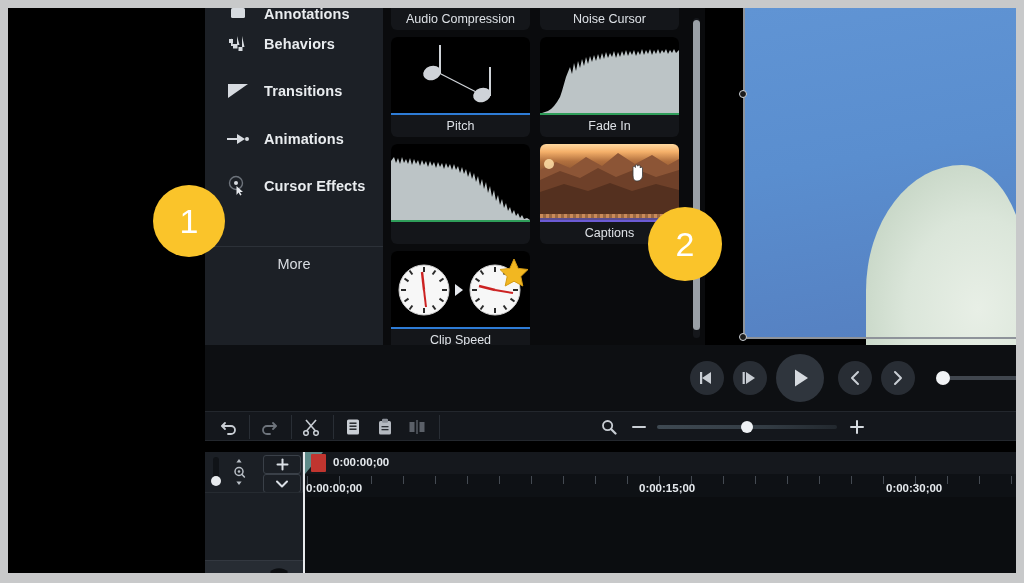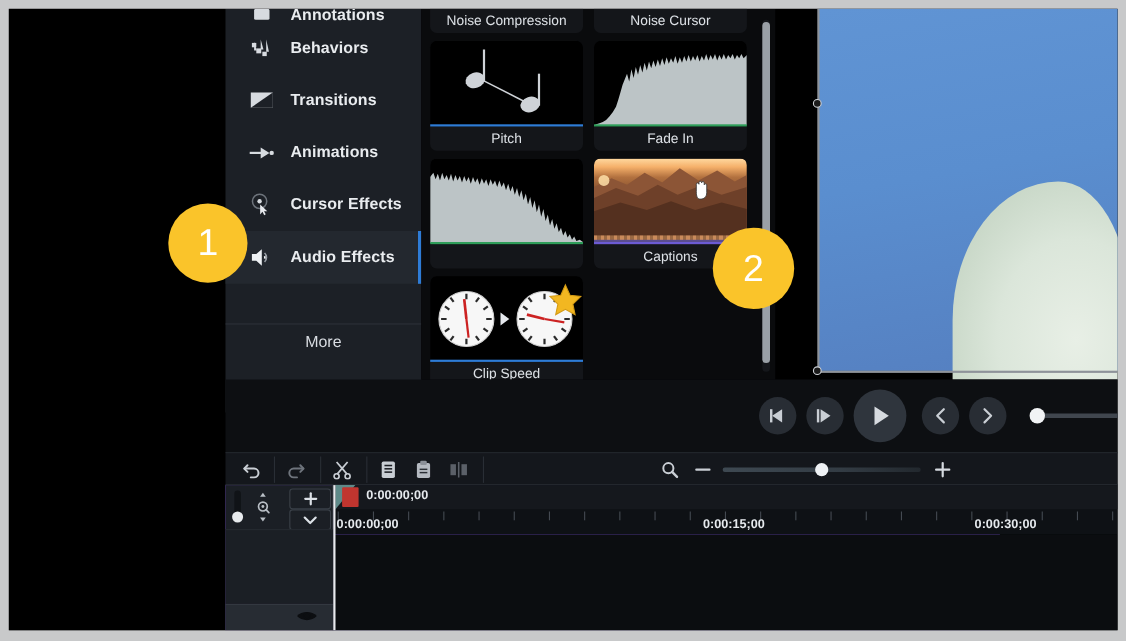--- a/index.html
+++ b/index.html
@@ -192,23 +192,23 @@
     background: linear-gradient(90deg,#3e4952 0%, #333c44 60%, #22282e 100%);
   }
   .zoom-knob {
     position: absolute; top: 9px; left: 536px;
     width: 12px; height: 12px; border-radius: 50%;
     background: #eef1f4;
   }
 
   
   .tl-body {
-    position: absolute; left: 197px; top: 433px;
+    position: absolute; left: 197px; top: 444px;
     width: 704px; height: 132px;
-    background: #8b5cf6;
+    background: #e5e5e5;
   }
   .track-head {
     position: absolute; left: 0; top: 0;
     width: 98px; height: 132px;
     background: #1b1f25;
     border-right: 1px solid #30353c;
   }
   .th-top { position: absolute; left:0; top:0; width:98px; height:40px; }
   .th-mid { position: absolute; left:0; top:40px; width:98px; height:68px; background:#1b1f25; border-top:1px solid #262b31;}
   .th-bot {
@@ -328,41 +328,31 @@
       <div class="eff-ico">
         <svg width="22" height="22" viewBox="0 0 22 22">
           <circle cx="9" cy="8" r="6.5" fill="none" stroke="#6d737b" stroke-width="1.4"></circle>
           <circle cx="9" cy="8" r="2" fill="#d7dbe0"></circle>
           <path d="M9.5 11 L9.5 20 L11.6 17.6 L13.2 20.6 L14.6 19.8 L13 17 L16 17 Z" fill="#e6e9ed"></path>
         </svg>
       </div>
       <span class="eff-label">Cursor Effects</span>
     </div>
 
-    <div class="eff-item selected">
-      <div class="eff-ico">
-        <svg width="22" height="20" viewBox="0 0 22 20">
-          <path d="M2 7 H6 L11 2.5 V17.5 L6 13 H2 Z" fill="#eef1f4"></path>
-          <path d="M13.5 6 A5.5 5.5 0 0 1 13.5 14" fill="none" stroke="#9aa0a8" stroke-width="1.5"></path>
-          <path d="M13.5 8.8 A2.6 2.6 0 0 1 13.5 11.2" fill="none" stroke="#eef1f4" stroke-width="1.5"></path>
-        </svg>
-      </div>
-      <span class="eff-label">Audio Effects</span>
-    </div>
 
     <div class="eff-gap"></div>
 
     <div class="eff-more">More</div>
   </div>
 
   <div class="grid-panel">
 
     <div class="thumb" style="left:8px; top:-78px;">
 
-      <div class="cap">Noise Compression</div>
+      <div class="cap">Audio Compression</div>
     </div>
     <div class="thumb" style="left:157px; top:-78px;">
 
       <div class="cap">Noise Cursor</div>
     </div>
 
     <div class="thumb" style="left:8px; top:29px;">
       <div class="art">
         <svg width="139" height="78" viewBox="0 0 139 78">
           <line x1="48" y1="36" x2="91" y2="58" stroke="#cfd3d8" stroke-width="1.3"></line>

